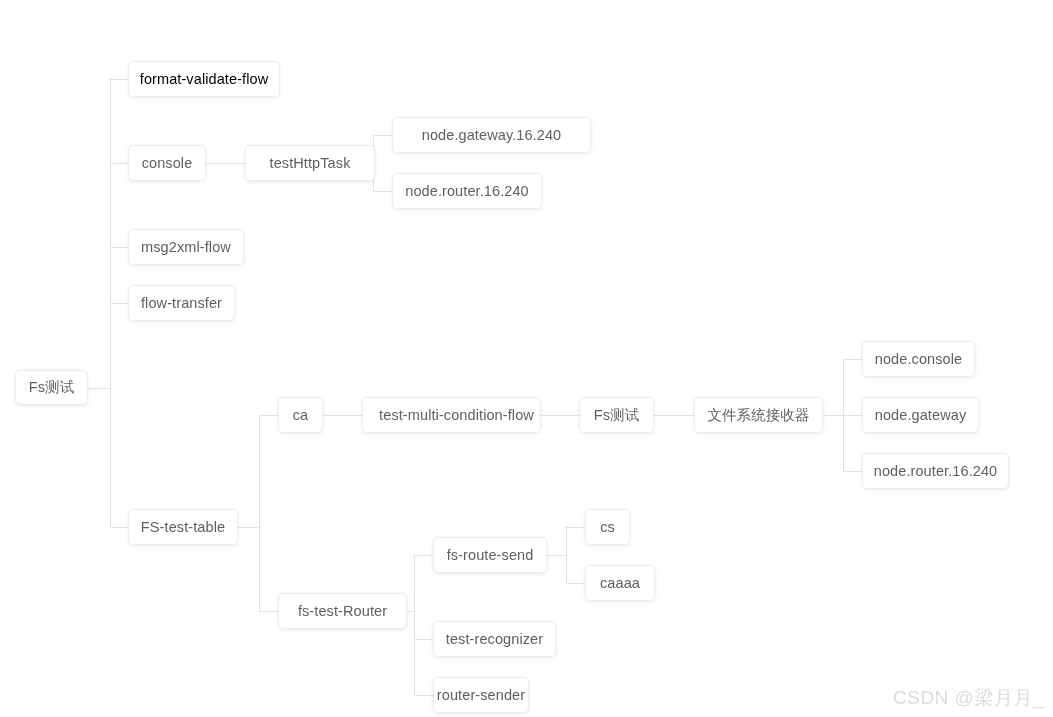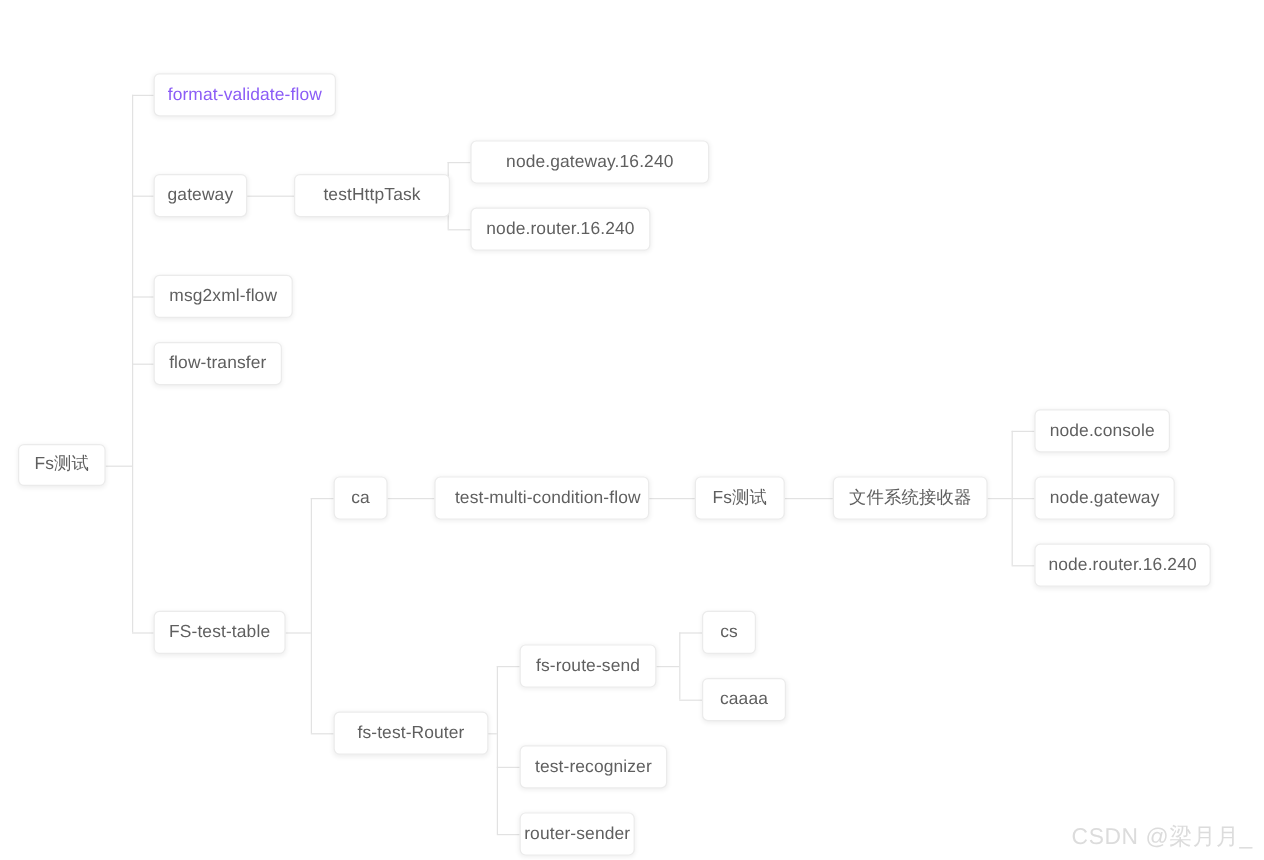--- a/index.html
+++ b/index.html
@@ -83,22 +83,22 @@
       <div class="edge edge-h" style="left: 414px; top: 555px; width: 19px; background: rgb(226, 226, 226);"></div>
       <div class="edge edge-h" style="left: 414px; top: 639px; width: 19px; background: rgb(226, 226, 226);"></div>
       <div class="edge edge-h" style="left: 414px; top: 695px; width: 19px; background: rgb(226, 226, 226);"></div>
       <div class="edge edge-h" style="left: 547px; top: 555px; width: 19px; background: rgb(226, 226, 226);"></div>
       <div class="edge edge-v" style="left: 566px; top: 527px; height: 56px; background: rgb(226, 226, 226);"></div>
       <div class="edge edge-h" style="left: 566px; top: 527px; width: 19px; background: rgb(226, 226, 226);"></div>
       <div class="edge edge-h" style="left: 566px; top: 583px; width: 19px; background: rgb(226, 226, 226);"></div>
     </div>
   <div id="nodes-layer">
       <div class="node" style="left: 15px; top: 370px; width: 73px; height: 35px; background: rgb(255, 255, 255); border-color: rgb(235, 235, 235); color: rgb(95, 95, 95);">Fs测试</div>
-      <div class="node" style="left: 128px; top: 61px; width: 152px; height: 36px; background: rgb(255, 255, 255); border-color: rgb(235, 235, 235); color: #8b5cf6;">format-validate-flow</div>
-      <div class="node" style="left: 128px; top: 145px; width: 78px; height: 36px; background: rgb(255, 255, 255); border-color: rgb(235, 235, 235); color: rgb(95, 95, 95);">gateway</div>
+      <div class="node" style="left: 128px; top: 61px; width: 152px; height: 36px; background: rgb(255, 255, 255); border-color: rgb(235, 235, 235); color: #000000;">format-validate-flow</div>
+      <div class="node" style="left: 128px; top: 145px; width: 78px; height: 36px; background: rgb(255, 255, 255); border-color: rgb(235, 235, 235); color: rgb(95, 95, 95);">console</div>
       <div class="node" style="left: 128px; top: 229px; width: 116px; height: 36px; background: rgb(255, 255, 255); border-color: rgb(235, 235, 235); color: rgb(95, 95, 95);">msg2xml-flow</div>
       <div class="node" style="left: 128px; top: 285px; width: 107px; height: 36px; background: rgb(255, 255, 255); border-color: rgb(235, 235, 235); color: rgb(95, 95, 95);">flow-transfer</div>
       <div class="node" style="left: 128px; top: 509px; width: 110px; height: 36px; background: rgb(255, 255, 255); border-color: rgb(235, 235, 235); color: rgb(95, 95, 95);">FS-test-table</div>
       <div class="node" style="left: 245px; top: 145px; width: 130px; height: 36px; background: rgb(255, 255, 255); border-color: rgb(235, 235, 235); color: rgb(95, 95, 95); text-align: center;">testHttpTask</div>
       <div class="node" style="left: 392px; top: 117px; width: 199px; height: 36px; background: rgb(255, 255, 255); border-color: rgb(235, 235, 235); color: rgb(95, 95, 95);">node.gateway.16.240</div>
       <div class="node" style="left: 392px; top: 173px; width: 150px; height: 36px; background: rgb(255, 255, 255); border-color: rgb(235, 235, 235); color: rgb(95, 95, 95);">node.router.16.240</div>
       <div class="node" style="left: 278px; top: 397px; width: 45px; height: 36px; background: rgb(255, 255, 255); border-color: rgb(235, 235, 235); color: rgb(95, 95, 95);">ca</div>
       <div class="node" style="left: 278px; top: 593px; width: 129px; height: 36px; background: rgb(255, 255, 255); border-color: rgb(235, 235, 235); color: rgb(95, 95, 95);">fs-test-Router</div>
       <div class="node" style="left: 362px; top: 397px; width: 179px; height: 36px; background: rgb(255, 255, 255); border-color: rgb(235, 235, 235); color: rgb(95, 95, 95); padding-left: 24px;">test-multi-condition-flow</div>
       <div class="node" style="left: 579px; top: 397px; width: 75px; height: 36px; background: rgb(255, 255, 255); border-color: rgb(235, 235, 235); color: rgb(95, 95, 95);">Fs测试</div>

